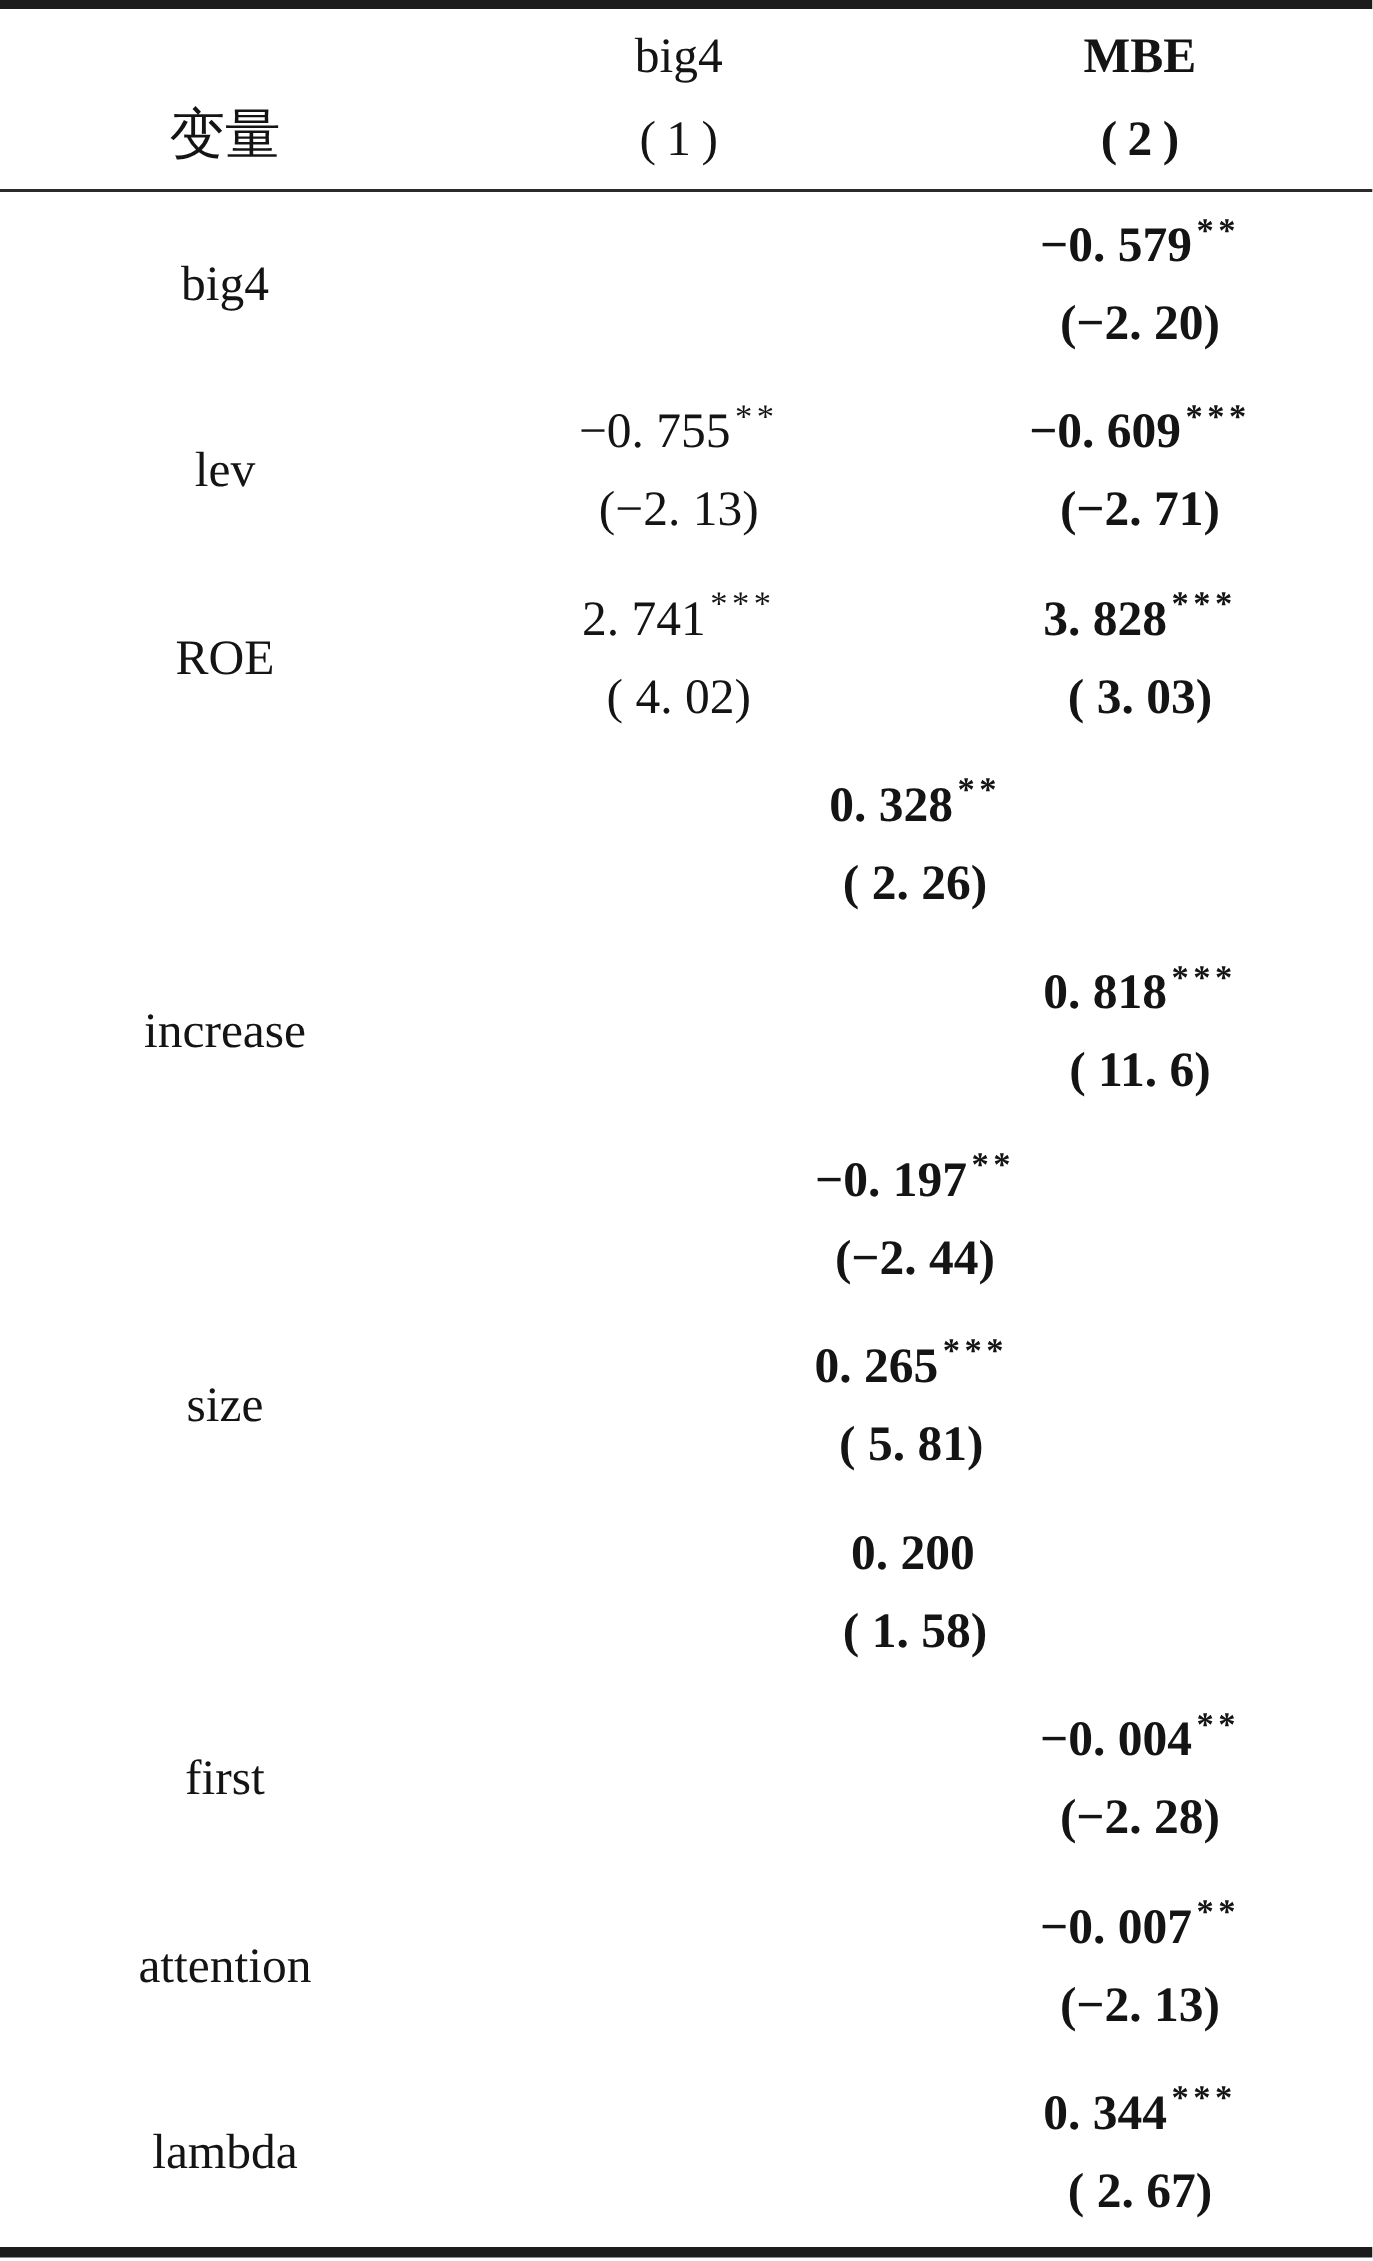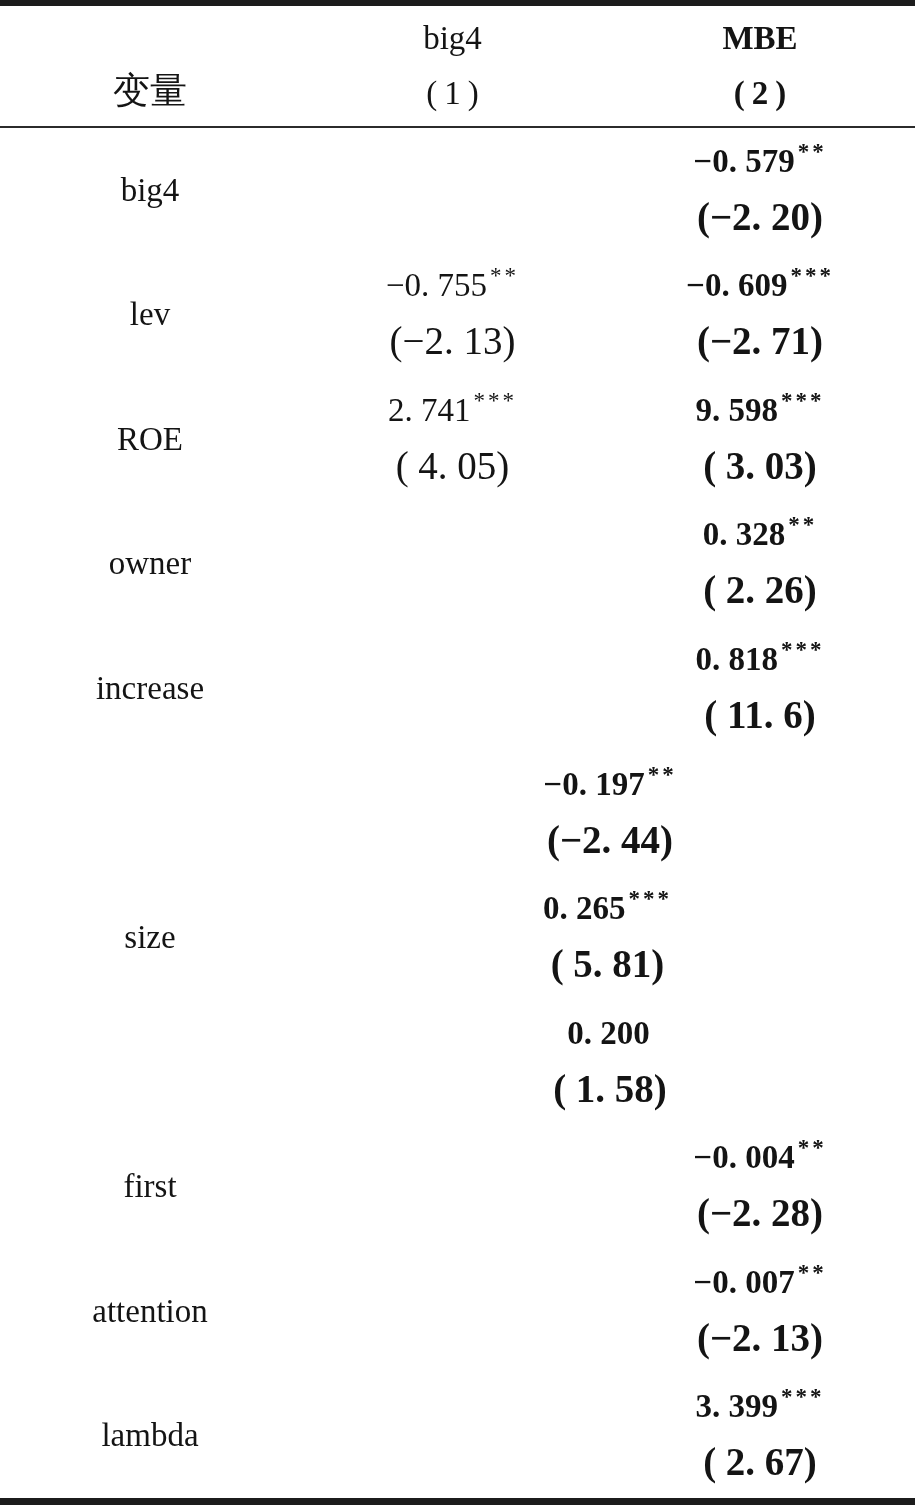--- a/index.html
+++ b/index.html
@@ -79,21 +79,21 @@
     margin-top: 22px;
     letter-spacing: 7px;
     padding-left: 7px;
   }
   .coef-line {
     font-size: 33px;
     line-height: 1;
     white-space: pre;
   }
   .t-line {
-    font-size: 39px;
+    font-size: 33px;
     line-height: 1;
     margin-top: 19px;
     white-space: pre;
   }
   .t-line:empty, .coef-line:empty { display: none; }
   .stars {
     font-size: 23px;
     letter-spacing: 3px;
     position: relative;
     top: -13px;
@@ -151,32 +151,29 @@
         <div class="t-line">(−2. 71)</div>
       </div>
     </div>
 
     <div class="row">
       <div class="cell col-var">
           <div class="var-label">ROE</div>
         </div>
       <div class="cell col-m1">
         <div class="coef-line"><span>2. 741</span><span class="stars">***</span></div>
-        <div class="t-line">( 4. 05)</div>
-      </div>
-      <div class="cell col-m2">
-        <div class="coef-line"><span>9. 598</span><span class="stars">***</span></div>
+        <div class="t-line">( 4. 02)</div>
+      </div>
+      <div class="cell col-m2">
+        <div class="coef-line"><span>3. 828</span><span class="stars">***</span></div>
         <div class="t-line">( 3. 03)</div>
       </div>
     </div>
 
     <div class="row">
-      <div class="cell col-var">
-          <div class="var-label">owner</div>
-        </div>
       <div class="cell col-m1">
         <div class="coef-line"><span></span><span class="stars"></span></div>
 
       </div>
       <div class="cell col-m2">
         <div class="coef-line"><span>0. 328</span><span class="stars">**</span></div>
         <div class="t-line">( 2. 26)</div>
       </div>
     </div>
 
@@ -256,21 +253,21 @@
 
     <div class="row">
       <div class="cell col-var">
           <div class="var-label">lambda</div>
         </div>
       <div class="cell col-m1">
         <div class="coef-line"><span></span><span class="stars"></span></div>
 
       </div>
       <div class="cell col-m2">
-        <div class="coef-line"><span>3. 399</span><span class="stars">***</span></div>
+        <div class="coef-line"><span>0. 344</span><span class="stars">***</span></div>
         <div class="t-line">( 2. 67)</div>
       </div>
     </div>
 
   </div>
 
   <div class="rule-bottom"></div>
 </div>
 
 </body></html>

